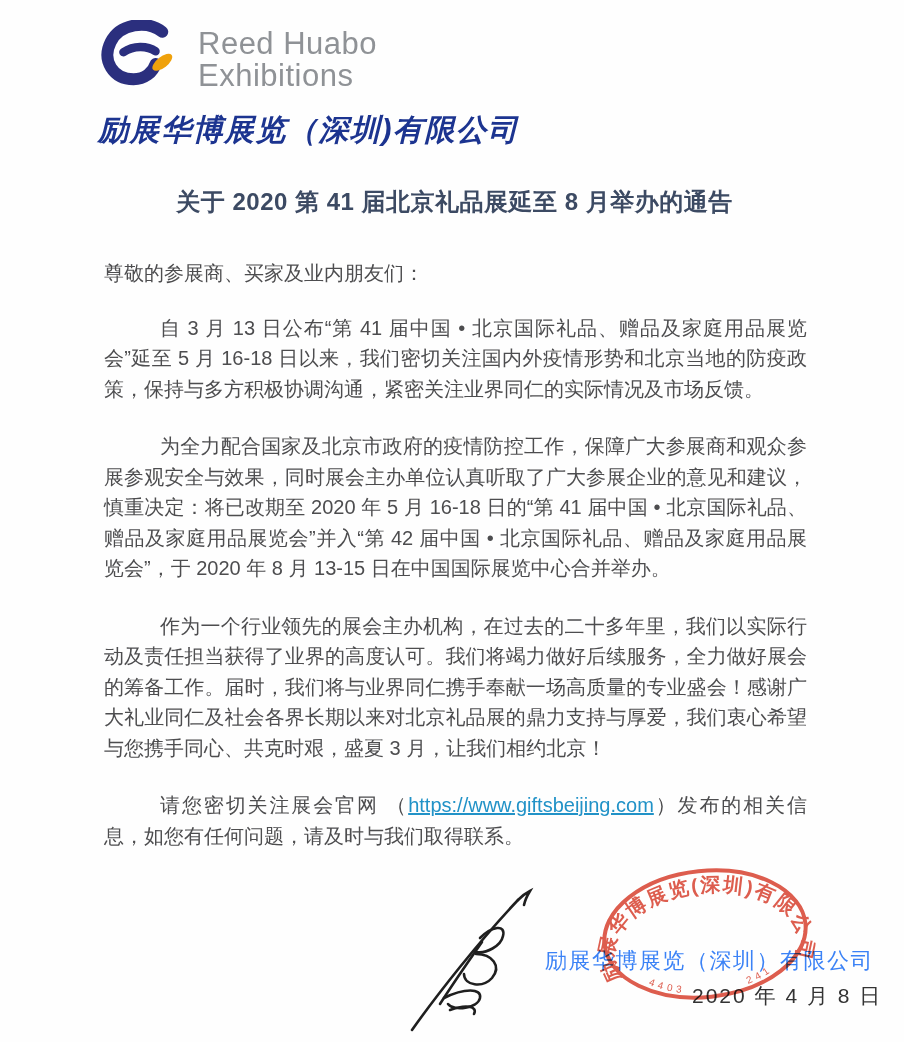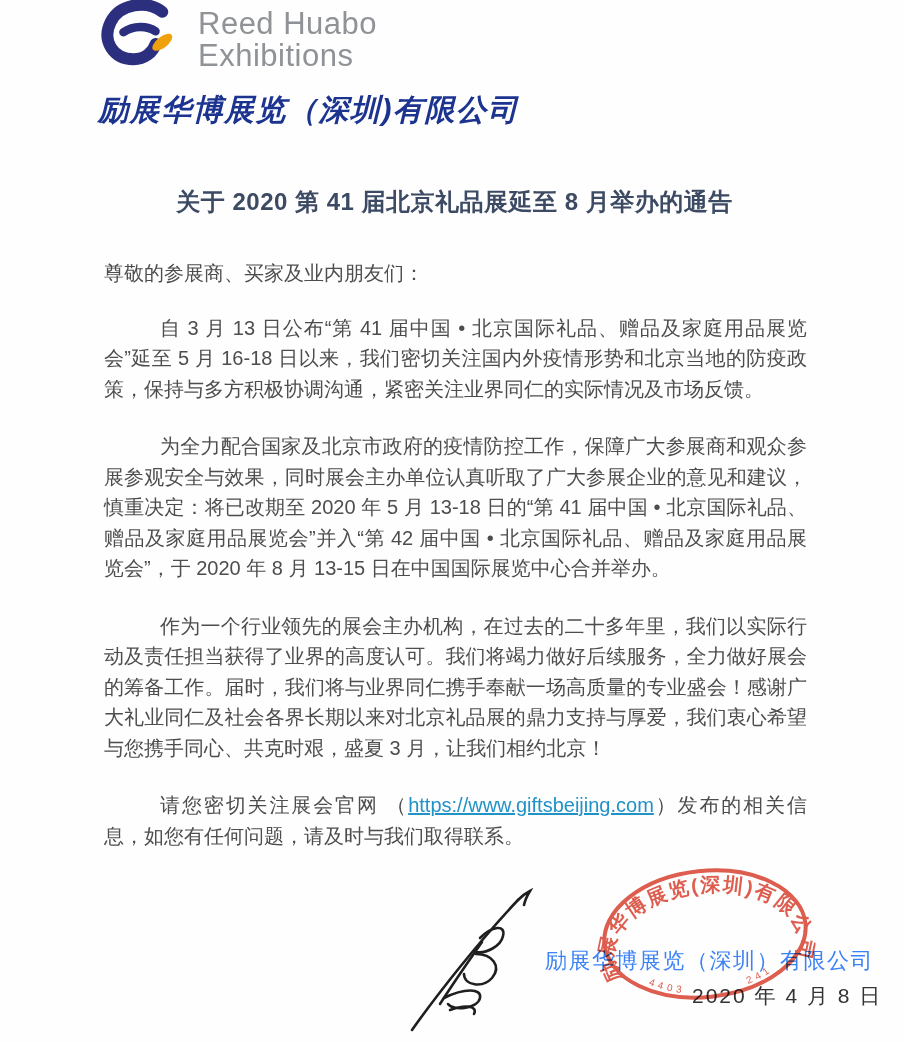--- a/index.html
+++ b/index.html
@@ -7,21 +7,21 @@
   .page {
     width: 904px; height: 1042px;
     margin: 0 auto;
     background: #fefefe;
     position: relative;
     font-family: "Liberation Sans", sans-serif;
     overflow: hidden;
   }
 
   
-  .letterhead { position: absolute; left: 98px; top: 0; }
+  .letterhead { position: absolute; left: 98px; top: 20px; }
   .logo-row { display: flex; align-items: flex-start; }
   .logo-mark { width: 88px; height: 66px; flex: 0 0 auto; }
   .brand-en {
     margin: 8px 0 0 12px;
     color: #8f9296;
     font-size: 31px;
     line-height: 1.02;
     letter-spacing: 0.5px;
   }
   .brand-cn {
@@ -101,21 +101,21 @@
       </div>
     </div>
     <div class="brand-cn">励展华博展览（深圳)有限公司</div>
   </header>
 
   <h1 class="letter-title">关于 2020 第 41 届北京礼品展延至 8 月举办的通告</h1>
 
   <div class="body-text">
     <p class="salutation">尊敬的参展商、买家及业内朋友们：</p>
     <p class="para">自 3 月 13 日公布“第 41 届中国 • 北京国际礼品、赠品及家庭用品展览会”延至 5 月 16-18 日以来，我们密切关注国内外疫情形势和北京当地的防疫政策，保持与多方积极协调沟通，紧密关注业界同仁的实际情况及市场反馈。</p>
-    <p class="para">为全力配合国家及北京市政府的疫情防控工作，保障广大参展商和观众参展参观安全与效果，同时展会主办单位认真听取了广大参展企业的意见和建议，慎重决定：将已改期至 2020 年 5 月 13-18 日的“第 41 届中国 • 北京国际礼品、赠品及家庭用品展览会”并入“第 42 届中国 • 北京国际礼品、赠品及家庭用品展览会”，于 2020 年 8 月 13-15 日在中国国际展览中心合并举办。</p>
+    <p class="para">为全力配合国家及北京市政府的疫情防控工作，保障广大参展商和观众参展参观安全与效果，同时展会主办单位认真听取了广大参展企业的意见和建议，慎重决定：将已改期至 2020 年 5 月 16-18 日的“第 41 届中国 • 北京国际礼品、赠品及家庭用品展览会”并入“第 42 届中国 • 北京国际礼品、赠品及家庭用品展览会”，于 2020 年 8 月 13-15 日在中国国际展览中心合并举办。</p>
     <p class="para">作为一个行业领先的展会主办机构，在过去的二十多年里，我们以实际行动及责任担当获得了业界的高度认可。我们将竭力做好后续服务，全力做好展会的筹备工作。届时，我们将与业界同仁携手奉献一场高质量的专业盛会！感谢广大礼业同仁及社会各界长期以来对北京礼品展的鼎力支持与厚爱，我们衷心希望与您携手同心、共克时艰，盛夏 3 月，让我们相约北京！</p>
     <p class="para"><span>请您密切关注展会官网 （</span><a class="web-link" href="#">https://www.giftsbeijing.com</a><span>）发布的相关信息，如您有任何问题，请及时与我们取得联系。</span></p>
   </div>
 
   <div class="sign-area">
 
     <svg class="signature-svg" viewBox="0 0 132 160" aria-hidden="true">
       <g fill="none" stroke="#1f1f1f" stroke-width="2.6" stroke-linecap="round">
         <path d="M 6 152 C 30 118 74 62 112 22"></path>
         <path d="M 112 22 C 116 18 120 15 124 13 C 121 18 119 22 118 27"></path>

